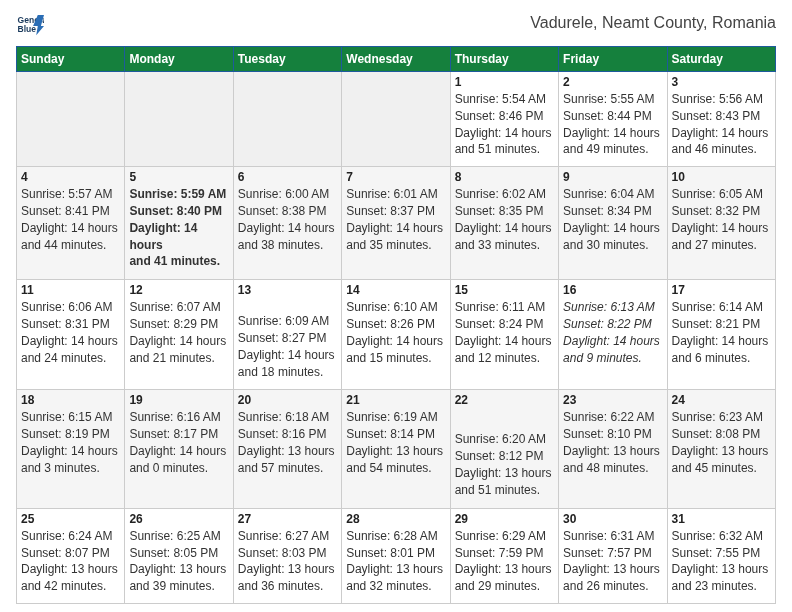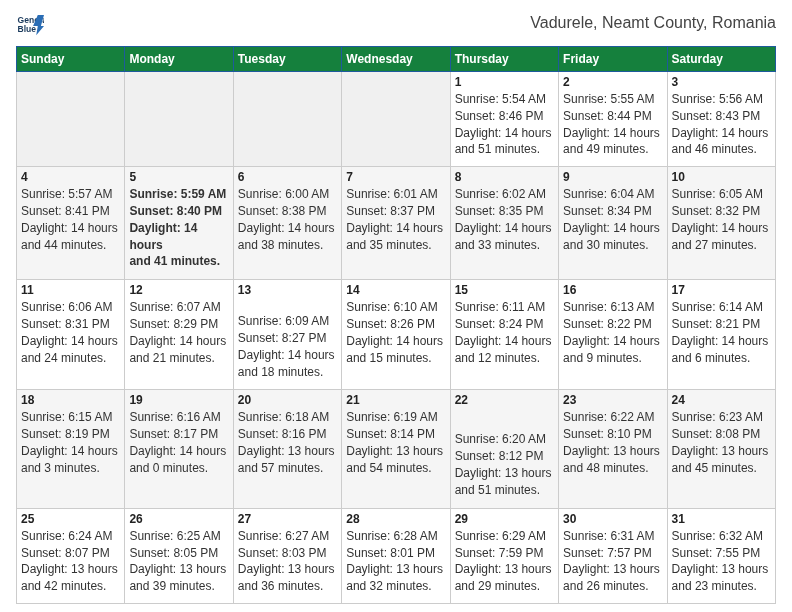--- a/index.html
+++ b/index.html
@@ -237,21 +237,21 @@
           </td>
           <td>
             <span class="day-num">15</span>
             <div class="day-info" style="white-space: pre-line;">Sunrise: 6:11 AM
 Sunset: 8:24 PM
 Daylight: 14 hours
 and 12 minutes.</div>
           </td>
           <td>
             <span class="day-num">16</span>
-            <div class="day-info" style="white-space: pre-line;">Sunrise: 6:13 AM
+            <div class="day-info" style="white-space: pre-line; font-style: italic;">Sunrise: 6:13 AM
 Sunset: 8:22 PM
 Daylight: 14 hours
 and 9 minutes.</div>
           </td>
           <td>
             <span class="day-num">17</span>
             <div class="day-info" style="white-space: pre-line;">Sunrise: 6:14 AM
 Sunset: 8:21 PM
 Daylight: 14 hours
 and 6 minutes.</div>

